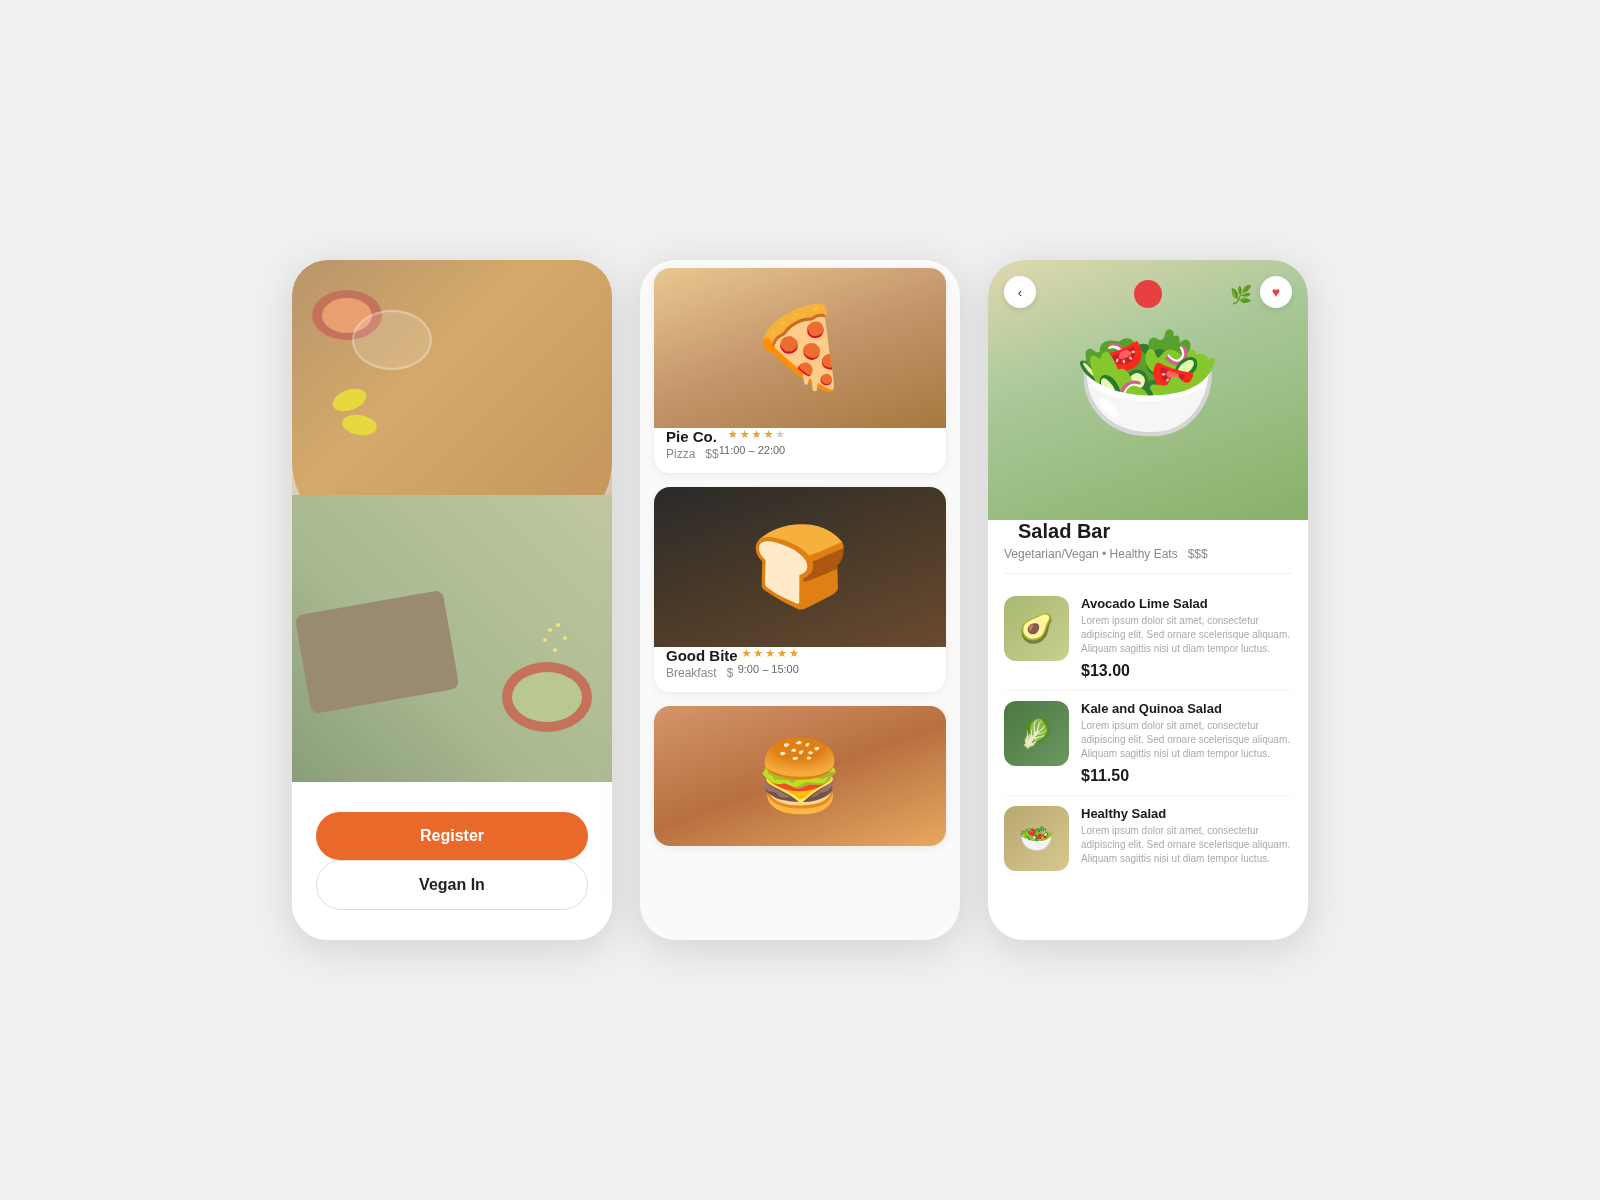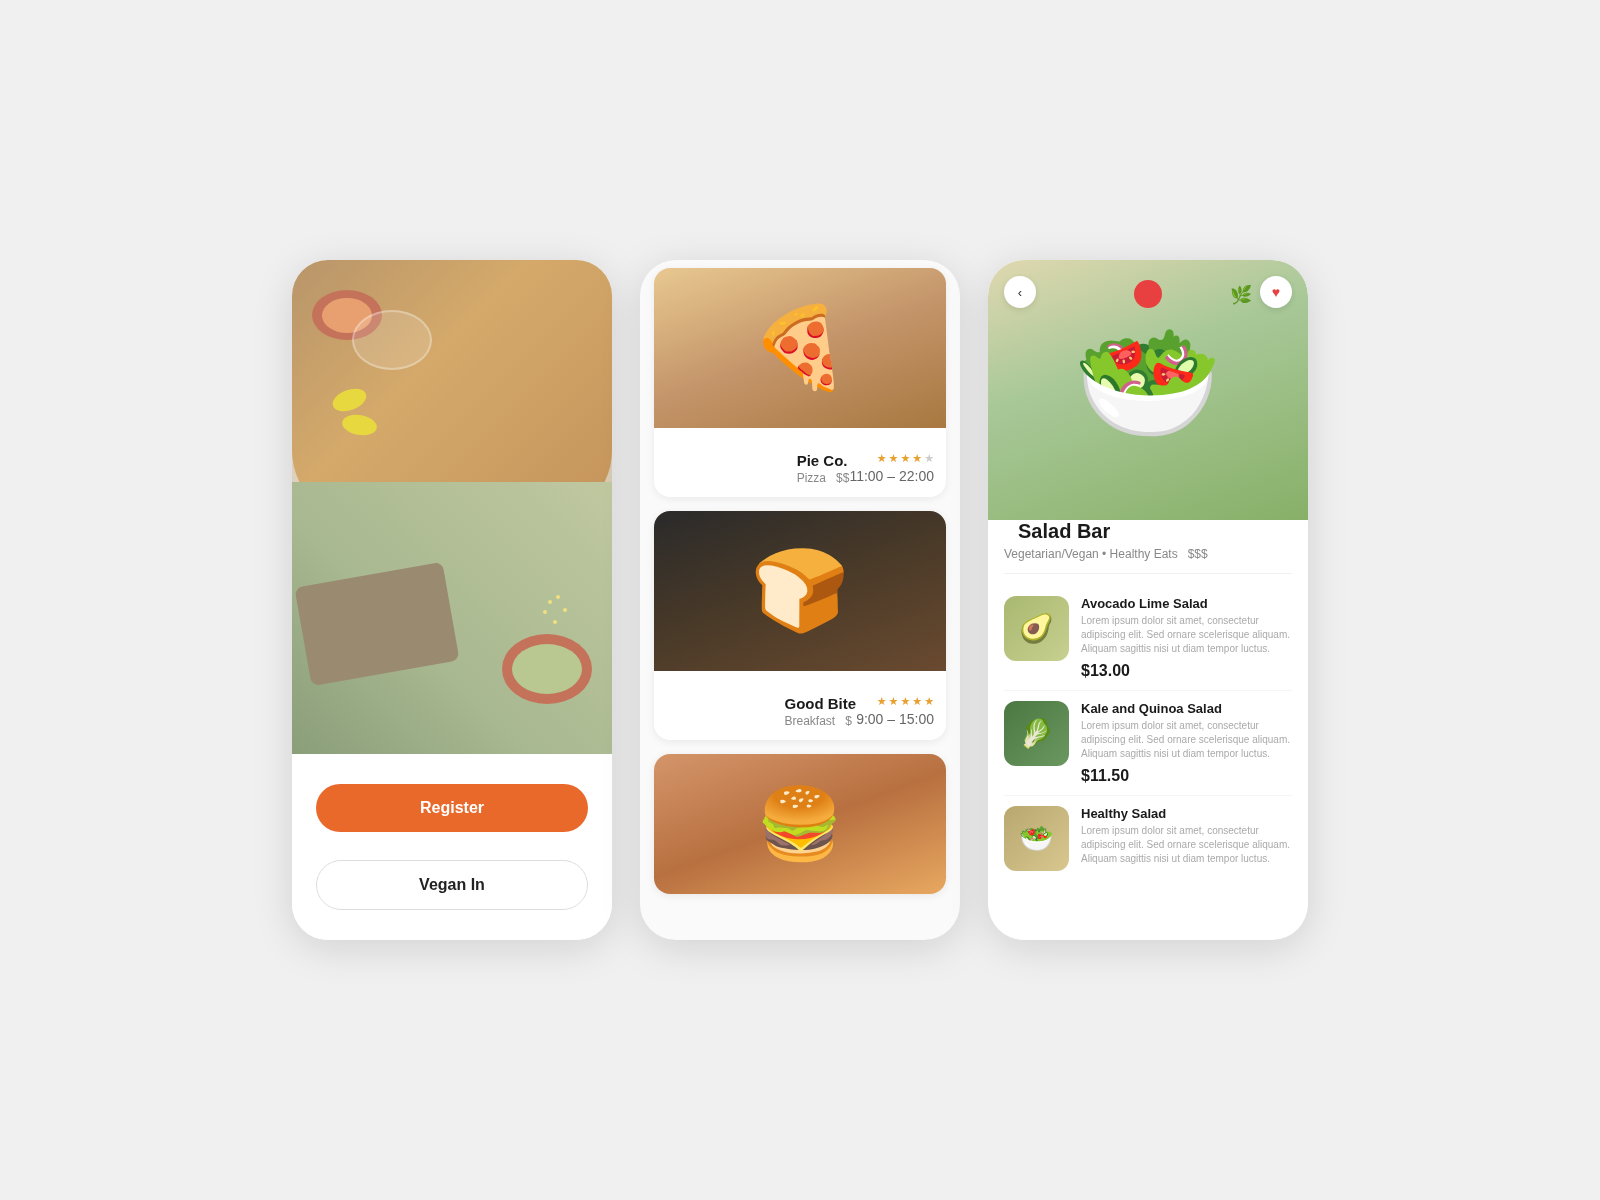--- a/index.html
+++ b/index.html
@@ -124,21 +124,21 @@
       width: 4px; height: 4px;
       background: #f0e080;
       border-radius: 50%;
       box-shadow: 8px -5px 0 #f0e080, -5px 10px 0 #f0e080, 15px 8px 0 #f0e080, 5px 20px 0 #f0e080;
     }
     .phone-1 .action-area {
       background: #fff;
       padding: 30px 24px;
       display: flex;
       flex-direction: column;
-      gap: 28px;
+      gap: 0;
     }
     .btn-register {
       background: #e8692a;
       color: #fff;
       border: none;
       border-radius: 30px;
       padding: 15px;
       font-size: 16px;
       font-weight: 600;
       cursor: pointer;
@@ -273,23 +273,23 @@
     }
     .card-img-burger::before {
       content: '🍔';
       font-size: 70px;
       position: absolute;
       top: 50%;
       left: 50%;
       transform: translate(-50%, -50%);
     }
     .card-info {
-      padding: 24px 12px 12px;
-      display: flex;
-      justify-content: flex-end;
+      padding: 0 12px 12px;
+      display: flex;
+      justify-content: flex-start;
       align-items: flex-start;
     }
     .card-name {
       font-size: 15px;
       font-weight: 700;
       color: #1a1a1a;
     }
     .card-category {
       font-size: 12px;
       color: #888;
@@ -299,21 +299,21 @@
       text-align: right;
     }
     .card-stars {
       display: flex;
       gap: 2px;
       justify-content: flex-end;
     }
     .star { color: #e8a030; font-size: 11px; }
     .star-empty { color: #ccc; font-size: 11px; }
     .card-hours {
-      font-size: 14px;
+      font-size: 11px;
       color: #666;
       margin-top: 3px;
     }
 
     
     .phone-3 {
       width: 320px;
       height: 680px;
       display: flex;
       flex-direction: column;

